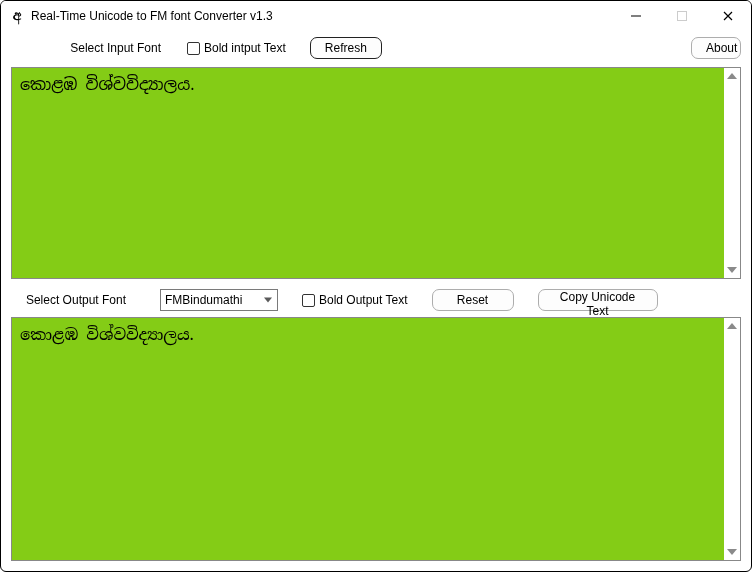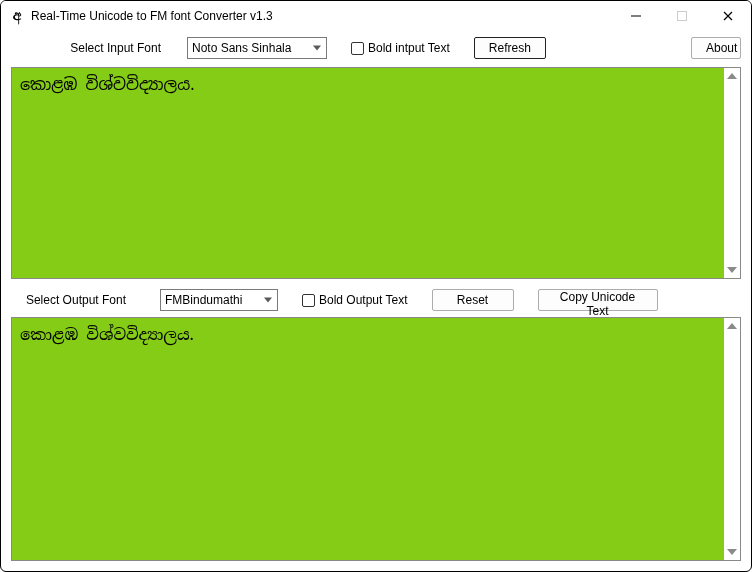--- a/index.html
+++ b/index.html
@@ -81,21 +81,21 @@
       display: inline-block;
       vertical-align: middle;
     }
     .chkrow { display: inline-flex; align-items: center; gap: 4px; }
     button.btn {
       height: 22px;
       padding: 0 14px;
       border: 1px solid #adadad;
       background: #fdfdfd;
       font-size: 12px;
-      border-radius: 2px;
+      border-radius: 7px;
       font-family: inherit;
     }
     button.btn.refresh { border: 1px solid #222; }
     .toolbar .grow { flex: 1; }
 
     .pane {
       position: relative;
       border: 1px solid #888;
       margin: 0 10px;
       background: #84cc16;
@@ -147,25 +147,20 @@
   </div>
   <div class="winbtn">
     <svg width="10" height="10" viewBox="0 0 10 10">
         <path d="M1 1 L9 9 M9 1 L1 9" stroke="#000" stroke-width="1.2"></path>
       </svg>
   </div>
 </div>
 
 <div class="toolbar first">
   <span class="lead label">Select Input Font</span>
-  <span class="combo-wrap">
-    <select class="combo" style="width:140px">
-      <option>Noto Sans Sinhala</option>
-    </select>
-  </span>
   <span class="chkrow">
     <span class="chk"></span>
     <span class="label">Bold intput Text</span>
   </span>
   <button class="btn refresh">Refresh</button>
   <span class="grow"></span>
   <button class="btn rightbtn" style="width:50px">About</button>
 </div>
 
 <div class="pane top">

